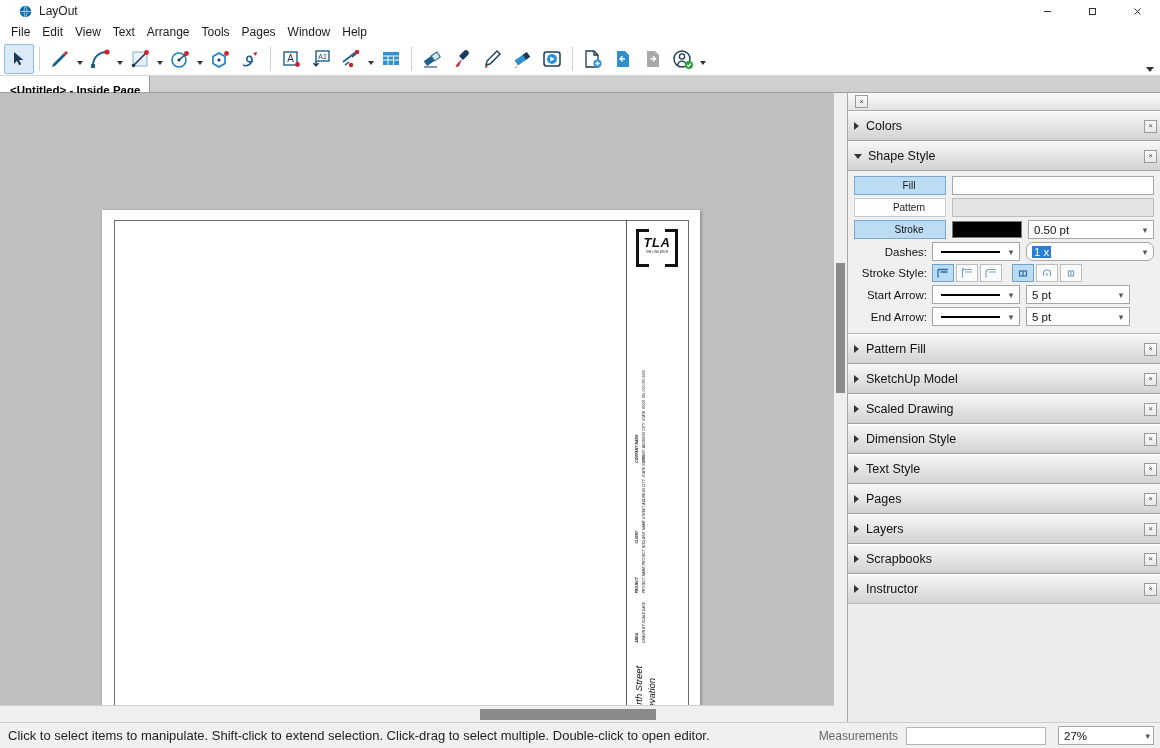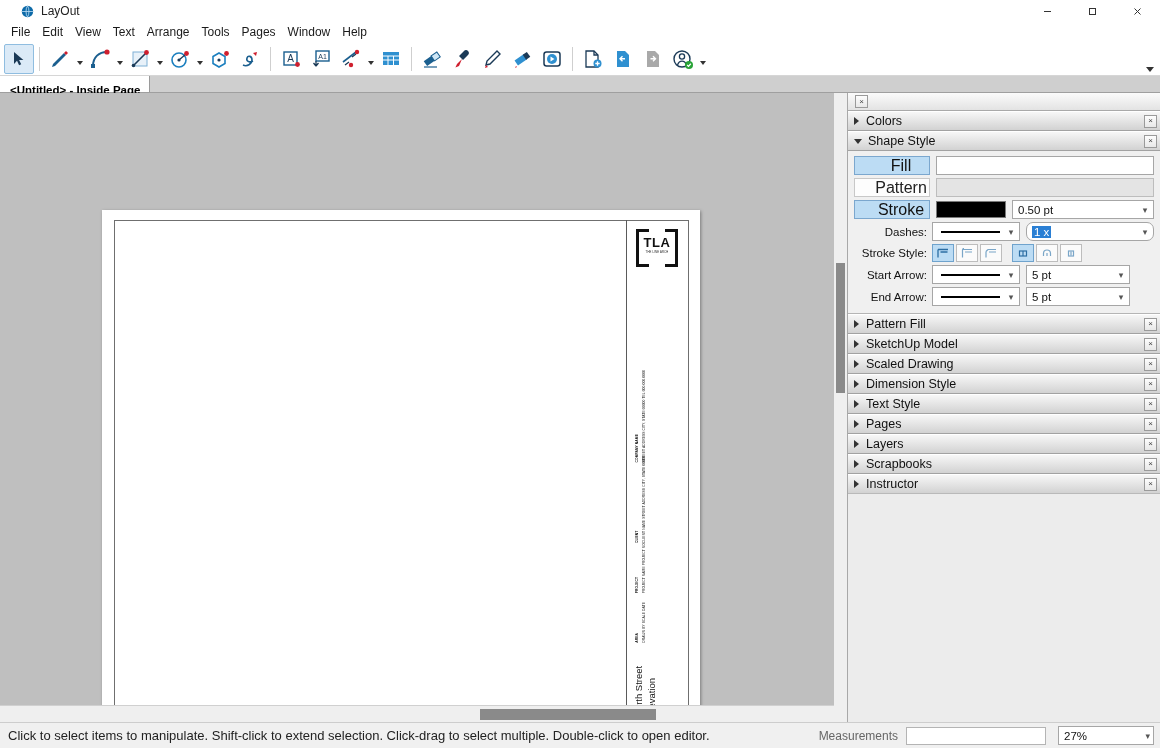--- a/index.html
+++ b/index.html
@@ -7,21 +7,21 @@
   body {
     width:1160px; height:748px; overflow:hidden;
     font-family:"Liberation Sans", sans-serif;
     font-size:12px; color:#111; background:#f0f0f0;
     -webkit-font-smoothing:antialiased;
   }
   .app { width:1160px; height:748px; display:flex; flex-direction:column; background:#ffffff; }
 
   
   .titlebar { height:22px; background:#ffffff; display:flex; align-items:center; flex:0 0 auto; }
-  .tb-left { display:flex; align-items:center; padding-left:7px; gap:7px;margin-left:14px; }
+  .tb-left { display:flex; align-items:center; padding-left:19px; gap:7px; }
   .app-icon { width:13px; height:13px; position:relative; }
   .app-title { font-size:12px; color:#222; }
   .tb-spacer { flex:1; }
   .winbtns { display:flex; height:22px; }
   .winbtn { width:45px; height:22px; display:flex; align-items:center; justify-content:center;
             font-size:11px; color:#333; }
 
   
   .menubar { height:20px; background:#ffffff; display:flex; align-items:center; padding-left:5px; flex:0 0 auto; }
   .menuitem { font-size:12px; padding:2px 6px; color:#1a1a1a; }
@@ -44,21 +44,21 @@
   .tabstrip { height:17px; background:#cfcfcf; display:flex; align-items:flex-end; flex:0 0 auto;
               border-bottom:1px solid #9f9f9f; }
   .doctab { height:17px; background:#ffffff; padding:12px 9px 0 10px; display:flex; align-items:center;
             font-size:11.5px; font-weight:bold; color:#000; border-right:1px solid #9a9a9a; }
 
   
   .middle { flex:1; display:flex; min-height:0; }
 
   
   .canvaswrap { flex:1; display:flex; flex-direction:column; min-width:0; background:#bfbfbf; position:relative; }
-  .canvas { flex:1; position:relative; overflow:hidden; background:#bfbfbf; }
+  .canvas { flex:1; position:relative; overflow:hidden; background:#bfbfbf;font-style:italic; }
   .paper { position:absolute; left:102px; top:117px; width:598px; height:566px;
            background:#ffffff; box-shadow:1px 1px 3px rgba(0,0,0,.35); }
   .margin-line { position:absolute; left:12px; top:10px; right:11px; bottom:11px; border:1px solid #6f6f6f; }
   .tblock { position:absolute; right:11px; top:10px; bottom:11px; width:63px; border-left:1px solid #5a5a5a; }
 
   .logo-box { position:absolute; left:9px; top:9px; width:42px; height:38px; }
   .logo-frame { position:absolute; inset:0; border:3px solid #111; }
   .logo-frame:before, .logo-frame:after { content:""; position:absolute; background:#fff; }
   .logo-frame:before { left:10px; right:10px; top:-4px; height:5px; }
   .logo-frame:after  { left:10px; right:10px; bottom:-4px; height:5px; }
@@ -86,32 +86,32 @@
 
   
   .tray { width:313px; background:#d4d4d4; border-left:1px solid #a8a8a8; display:flex;
           flex-direction:column; flex:0 0 auto; }
   .tray-head { height:18px; background:linear-gradient(#fbfbfb,#e3e3e3); border-bottom:1px solid #a9a9a9;
                display:flex; align-items:center; padding:0 4px 0 7px; }
   .tray-head .t { flex:1; font-size:12px; color:#111; }
   .xbtn { width:13px; height:13px; background:linear-gradient(#fdfdfd,#e8e8e8); border:1px solid #9a9a9a;
           display:flex; align-items:center; justify-content:center; font-size:8px; color:#444; line-height:1; }
   .tray-body { flex:1; background:#ececec; overflow:hidden; display:flex; flex-direction:column; }
-  .panel-head { height:20px; background:linear-gradient(#f7f7f7,#d2d2d2); border-top:1px solid #fff;
+  .panel-head { height:30px; background:linear-gradient(#f7f7f7,#d2d2d2); border-top:1px solid #fff;
                 border-bottom:1px solid #a2a2a2; display:flex; align-items:center; padding:0 3px 0 6px; }
   .panel-head .tri { width:0;height:0;border-top:4px solid transparent;border-bottom:4px solid transparent;
                      border-left:5px solid #333; margin-right:7px; }
   .panel-head .tri.open { border-left:4px solid transparent; border-right:4px solid transparent;
                           border-top:5px solid #333; border-bottom:0; margin-right:6px; }
   .panel-head .t { flex:1; font-size:12.5px; color:#111; }
   .panel-body { background:#f0f0f0; border-bottom:1px solid #b5b5b5; padding:5px 6px 7px 6px; }
 
   .row { display:flex; align-items:center; margin-bottom:3px; }
-  .seg-btn { width:76px; height:19px; display:flex; align-items:center; justify-content:center;
-             font-size:16px; border:1px solid #7ba7ce; background:#bcdcf4; color:#111;padding-left:18px; }
+  .seg-btn { width:92px; height:19px; display:flex; align-items:center; justify-content:center;
+             font-size:10px; border:1px solid #7ba7ce; background:#bcdcf4; color:#111;padding-left:18px; }
   .seg-btn.off { background:#fdfdfd; border:1px solid #c8c8c8; color:#222; }
   .field { flex:1; height:19px; background:#ffffff; border:1px solid #a6a6a6; margin-left:6px; }
   .field.dis { background:#e4e4e4; border:1px solid #bdbdbd; }
   .swatch { width:70px; height:17px; background:#000; border:1px solid #7a7a7a; margin-left:6px; }
   .combo { height:19px; background:#fff; border:1px solid #a6a6a6; display:flex; align-items:center;
            padding:0 2px 0 5px; font-size:11.5px; color:#111; }
   .combo .cv { flex:1; white-space:nowrap; overflow:hidden; }
   .combo .ar { width:12px; text-align:center; color:#555; font-size:9px; }
   .lbl-r { width:78px; text-align:right; font-size:11.5px; color:#111; padding-right:5px; }
   .lineprev { flex:1; height:2px; background:#000; margin:0 5px 0 3px; }

